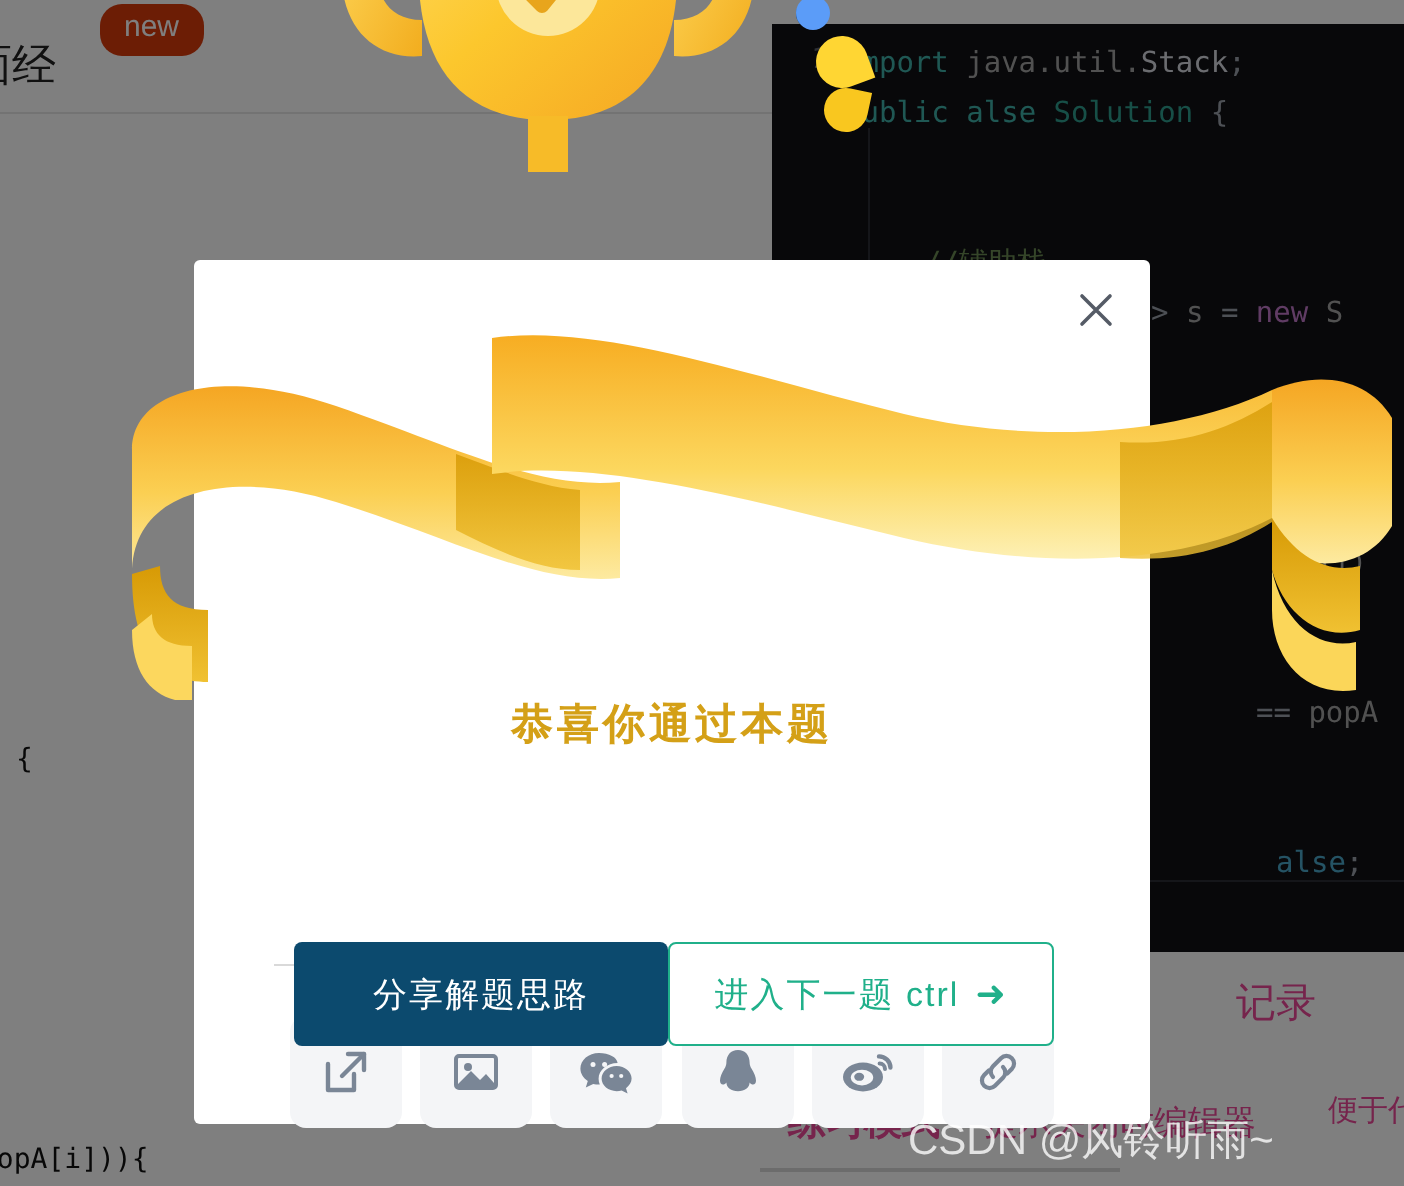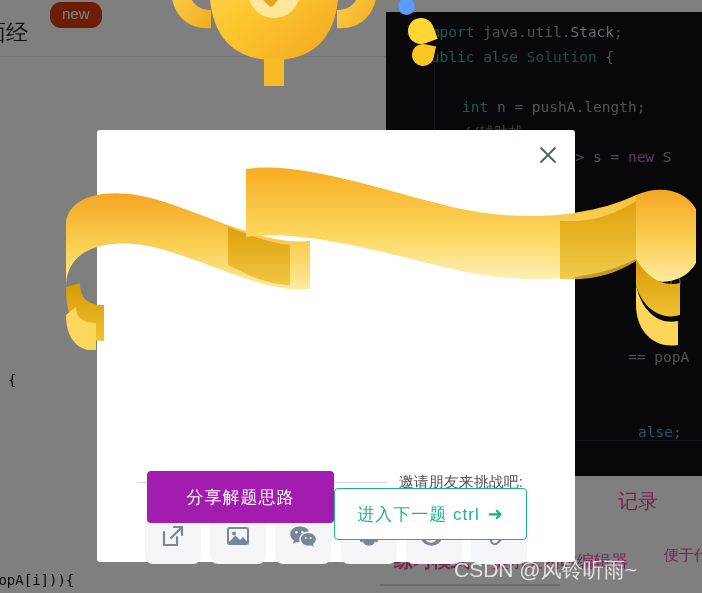--- a/index.html
+++ b/index.html
@@ -185,31 +185,30 @@
     display:flex; align-items:center; justify-content:center; cursor:pointer;
   }
   .share-btn svg{ display:block; }
 
   
   .actions{
     position:absolute; left:50px; top:341px; width:380px; height:52px;
     display:flex; justify-content:space-between; z-index:25;
   }
   .btn-primary{
-    width:196px; height:52px; background:#a21caf; color:#fff;
+    width:196px; height:52px; background:#0c4a6e; color:#fff;
     border:none; border-radius:4px; font-size:17px; cursor:pointer;
     font-family:"Liberation Sans", sans-serif; letter-spacing:1px;
   }
   .btn-secondary{
     width:202px; height:52px; background:#fff; color:#20b08a;
     border:1px solid #20b08a; border-radius:4px; font-size:17px;
     cursor:pointer; font-family:"Liberation Sans", sans-serif;
     display:flex; align-items:center; justify-content:center; gap:8px;
     letter-spacing:1px;
-    margin-top:17px;
   }
   .btn-secondary .arrow{ font-size:18px; line-height:1; }
 
   
   #watermark{
     position:absolute; left:454px; top:556px; z-index:60;
     font-size:21px; color:rgba(255,255,255,0.78); white-space:nowrap;
     pointer-events:none;
   }
 </style>
@@ -233,21 +232,20 @@
 
   <div class="bg-editor">
     <div class="code-gutter">
       <span class="ln" style="top:10px;">1</span>
     </div>
     <div class="code-indent-guide" style="left:48px; top:52px; height:172px;"></div>
     <div class="code-indent-guide" style="left:48px; top:244px; height:120px;"></div>
     <div class="code-body">
       <div class="row" style="top:8px;"><span class="tok-kw">import</span><span class="tok-id"> java.util.</span><span class="tok-cls">Stack</span><span class="tok-punc">;</span></div>
       <div class="row" style="top:33px;"><span class="tok-kw">public</span><span class="tok-id"> </span><span class="tok-kw">alse</span><span class="tok-id"> </span><span class="tok-type">Solution</span><span class="tok-punc"> {</span></div>
-      <div class="row" style="top:83px; left:40px;"><span class="tok-kw">int</span><span class="tok-id"> n </span><span class="tok-punc">=</span><span class="tok-id"> pushA.length</span><span class="tok-punc">;</span></div>
       <div class="row" style="top:108px; left:40px;"><span class="tok-com">//辅助栈</span></div>
       <div class="row" style="top:133px; left:40px;"><span class="tok-type">Stack</span><span class="tok-punc">&lt;</span><span class="tok-cls">Integer</span><span class="tok-punc">&gt;</span><span class="tok-id"> s </span><span class="tok-punc">=</span><span class="tok-id"> </span><span class="tok-new">new</span><span class="tok-id"> S</span></div>
       <div class="row" style="top:183px; left:196px;"><span class="tok-punc">&lt;</span><span class="tok-id"> n; i</span></div>
       <div class="row" style="top:208px; left:218px;"><span class="tok-com">者栈</span></div>
       <div class="row" style="top:233px; left:222px;"><span class="tok-punc">(</span><span class="tok-id">s.i</span></div>
       <div class="row" style="top:258px; left:218px;"><span class="tok-id">A[j])</span></div>
       <div class="row" style="top:308px; left:232px;"><span class="tok-com">组</span></div>
       <div class="row" style="top:333px; left:206px;text-align:right;"><span class="tok-punc">==</span><span class="tok-id"> popA</span></div>
       <div class="row" style="top:408px; left:216px;"><span class="tok-kw2">alse</span><span class="tok-punc">;</span></div>
     </div>
@@ -358,20 +356,21 @@
 
 <div id="modal">
   <div id="modal-clip"></div>
 
   <div class="close-btn">
     <svg width="18" height="18" viewBox="0 0 18 18">
       <path d="M2 2 L16 16 M16 2 L2 16" stroke="#555b66" stroke-width="1.8" stroke-linecap="round"></path>
     </svg>
   </div>
 
+  <div class="ribbon-title">恭喜你通过本题</div>
 
   <div class="invite-row">
     <div class="invite-line"></div>
     <span class="invite-text">邀请朋友来挑战吧:</span>
     <div class="invite-line" style="max-width:0;"></div>
   </div>
 
   <div class="share-row">
 
     <div class="share-btn">

